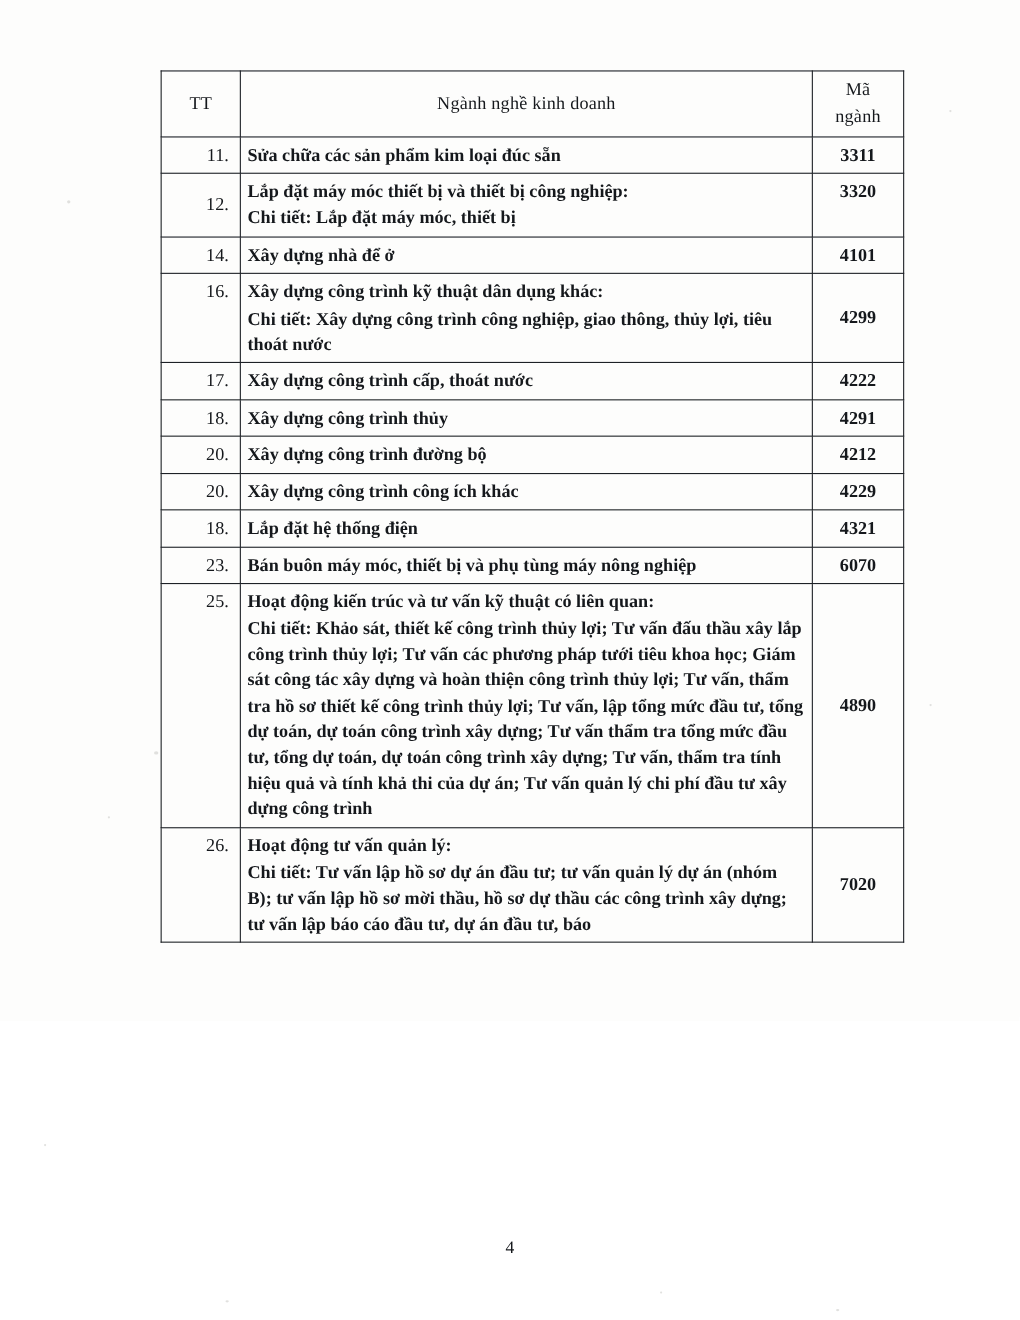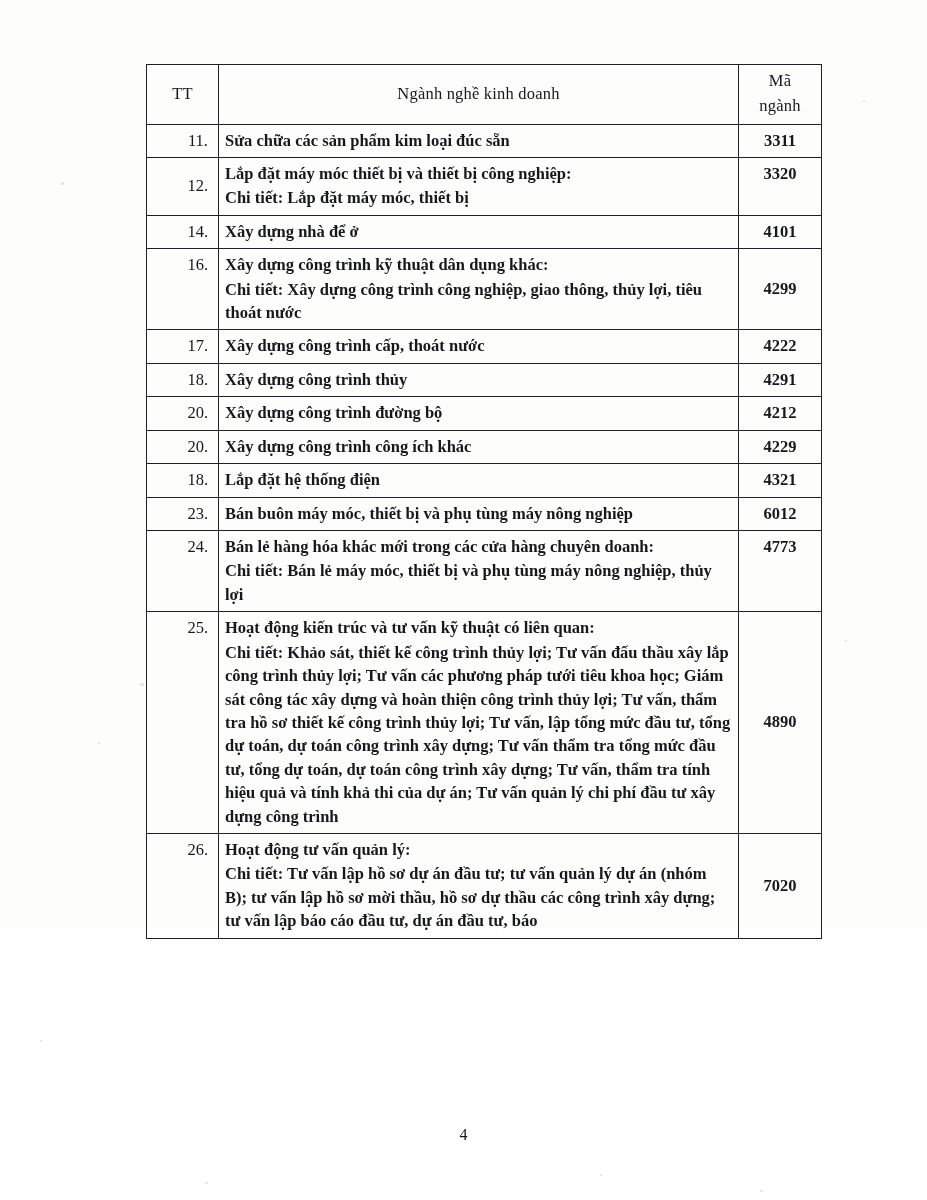--- a/index.html
+++ b/index.html
@@ -184,29 +184,21 @@
           <td class="name">
             <p>Lắp đặt hệ thống điện</p>
           </td>
           <td class="code">4321</td>
         </tr>
         <tr>
           <td class="tt">23.</td>
           <td class="name">
             <p>Bán buôn máy móc, thiết bị và phụ tùng máy nông nghiệp</p>
           </td>
-          <td class="code">6012</td>
-        </tr>
-        <tr>
-          <td class="tt">24.</td>
-          <td class="name">
-            <p>Bán lẻ hàng hóa khác mới trong các cửa hàng chuyên doanh:</p>
-            <p>Chi tiết: Bán lẻ máy móc, thiết bị và phụ tùng máy nông nghiệp, thủy lợi</p>
-          </td>
-          <td class="code">4773</td>
+          <td class="code">6070</td>
         </tr>
         <tr>
           <td class="tt">25.</td>
           <td class="name">
             <p>Hoạt động kiến trúc và tư vấn kỹ thuật có liên quan:</p>
             <p>Chi tiết: Khảo sát, thiết kế công trình thủy lợi; Tư vấn đấu thầu xây lắp công trình thủy lợi; Tư vấn các phương pháp tưới tiêu khoa học; Giám sát công tác xây dựng và hoàn thiện công trình thủy lợi; Tư vấn, thẩm tra hồ sơ thiết kế công trình thủy lợi; Tư vấn, lập tổng mức đầu tư, tổng dự toán, dự toán công trình xây dựng; Tư vấn thẩm tra tổng mức đầu tư, tổng dự toán, dự toán công trình xây dựng; Tư vấn, thẩm tra tính hiệu quả và tính khả thi của dự án; Tư vấn quản lý chi phí đầu tư xây dựng công trình</p>
           </td>
           <td class="code mid">4890</td>
         </tr>
         <tr>

